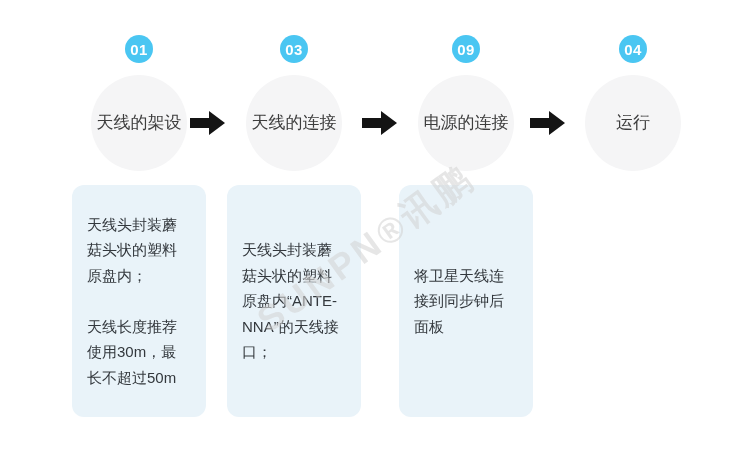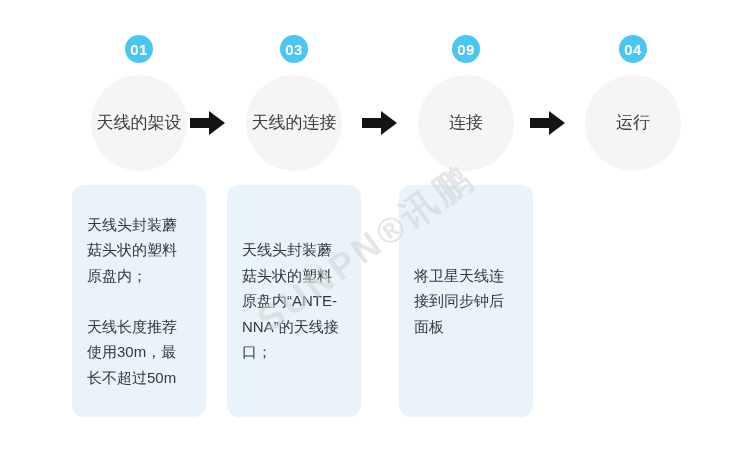--- a/index.html
+++ b/index.html
@@ -127,20 +127,21 @@
       <span>连接</span>
     </div>
     <div class="box">
       <p>天线头封装蘑菇头状的塑料原盘内“ANTE-NNA”的天线接口；</p>
     </div>
   </div>
 
   <div class="col col-3">
     <div class="badge">09</div>
     <div class="circle">
+      <span>电源的</span>
       <span>连接</span>
     </div>
     <div class="box">
       <p>将卫星天线连接到同步钟后面板</p>
     </div>
   </div>
 
   <div class="col col-4">
     <div class="badge">04</div>
     <div class="circle">

